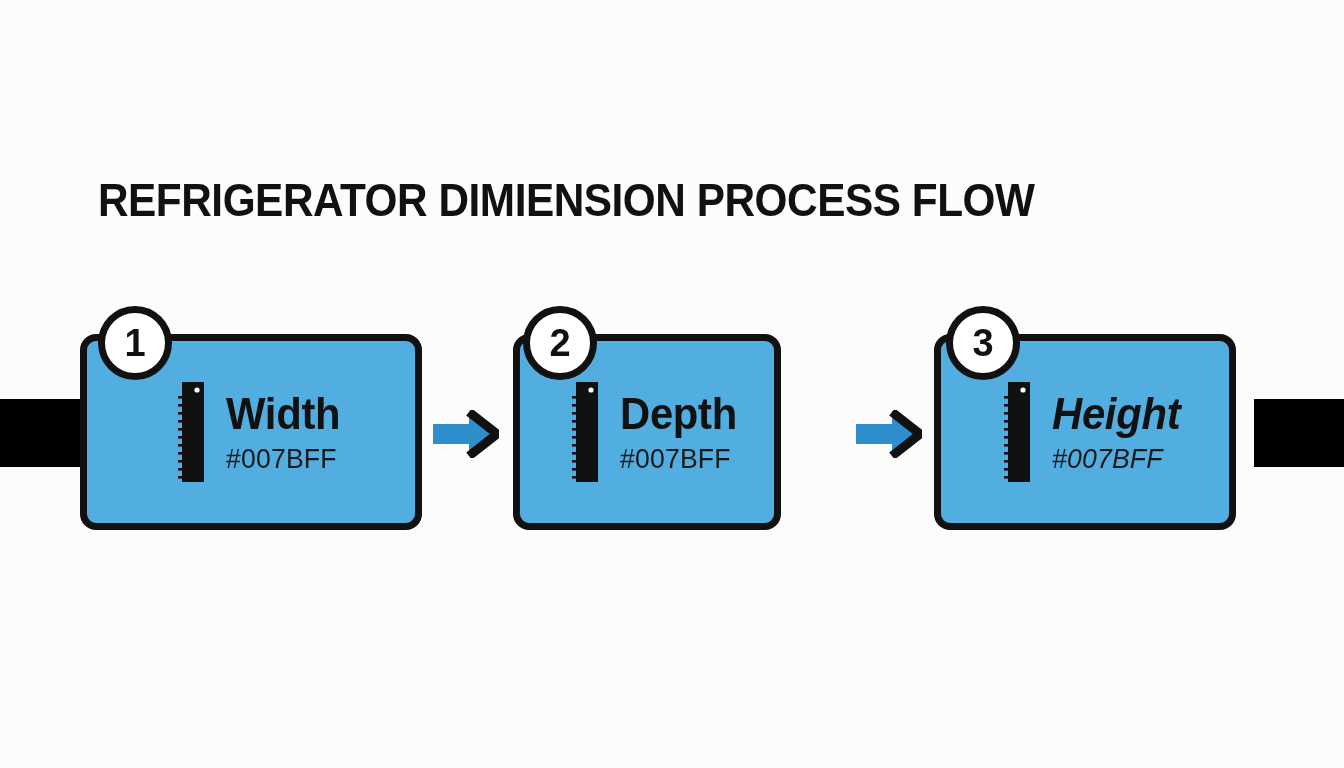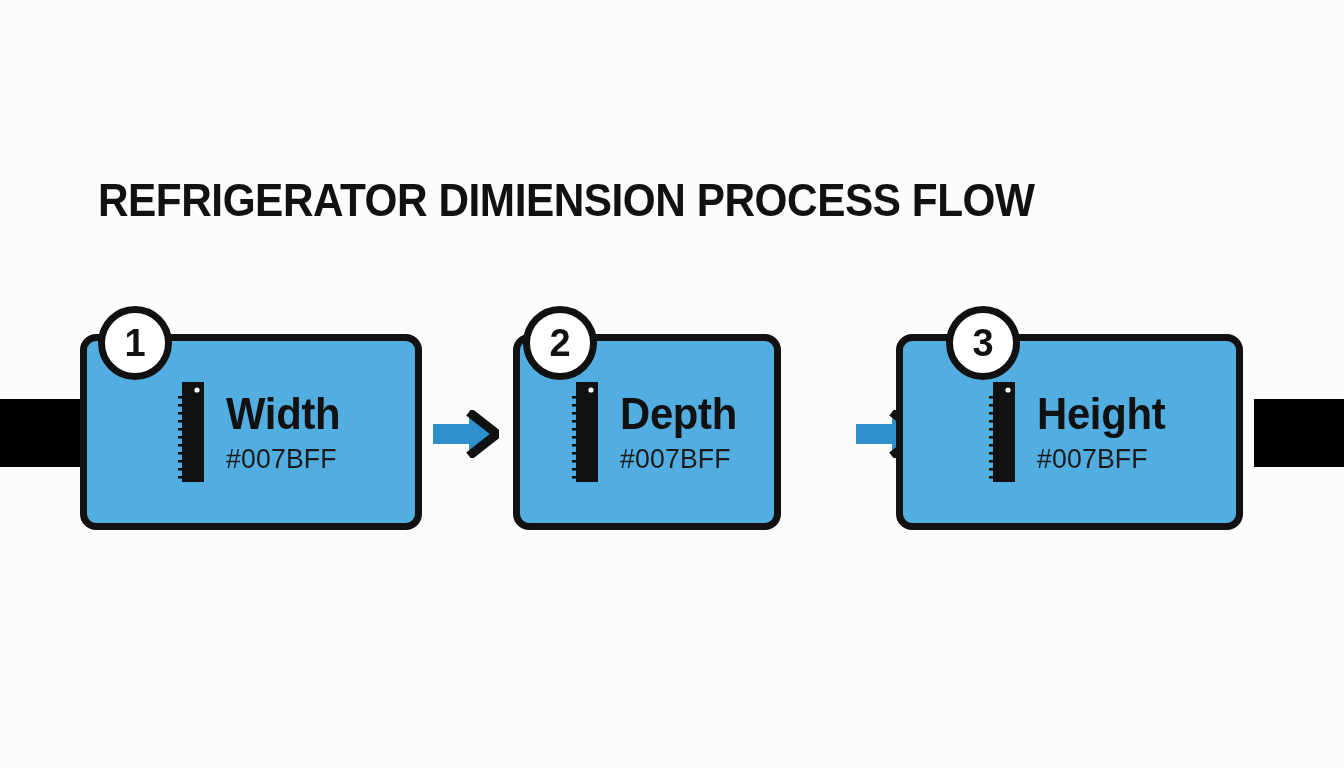--- a/index.html
+++ b/index.html
@@ -53,21 +53,21 @@
     position: absolute;
     top: 310px;
     height: 196px;
     background: #52aee0;
     border: 7px solid #111111;
     border-radius: 16px;
     box-sizing: border-box;
   }
   .box-1 { left: 80px;  width: 342px; }
   .box-2 { left: 513px; width: 268px; }
-  .box-3 { left: 896px; width: 347px; }
+  .box-3 { left: 934px; width: 302px; font-style: italic; }
 
   .box-inner {
     position: absolute;
     left: 0; right: 0;
     top: 50%;
     transform: translateY(-50%);
     display: flex;
     align-items: center;
     justify-content: center;
     gap: 22px;

